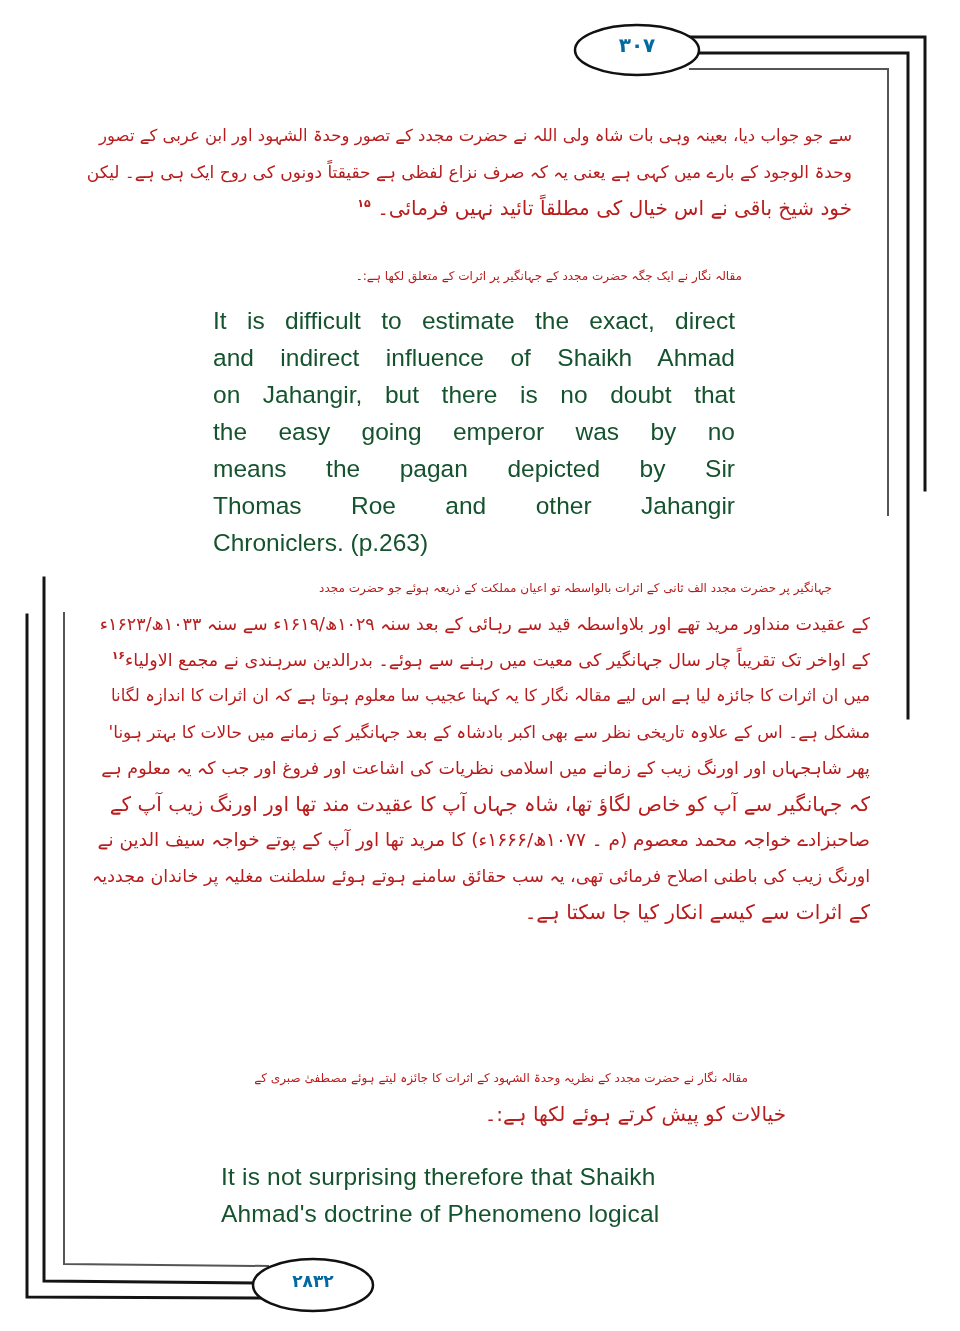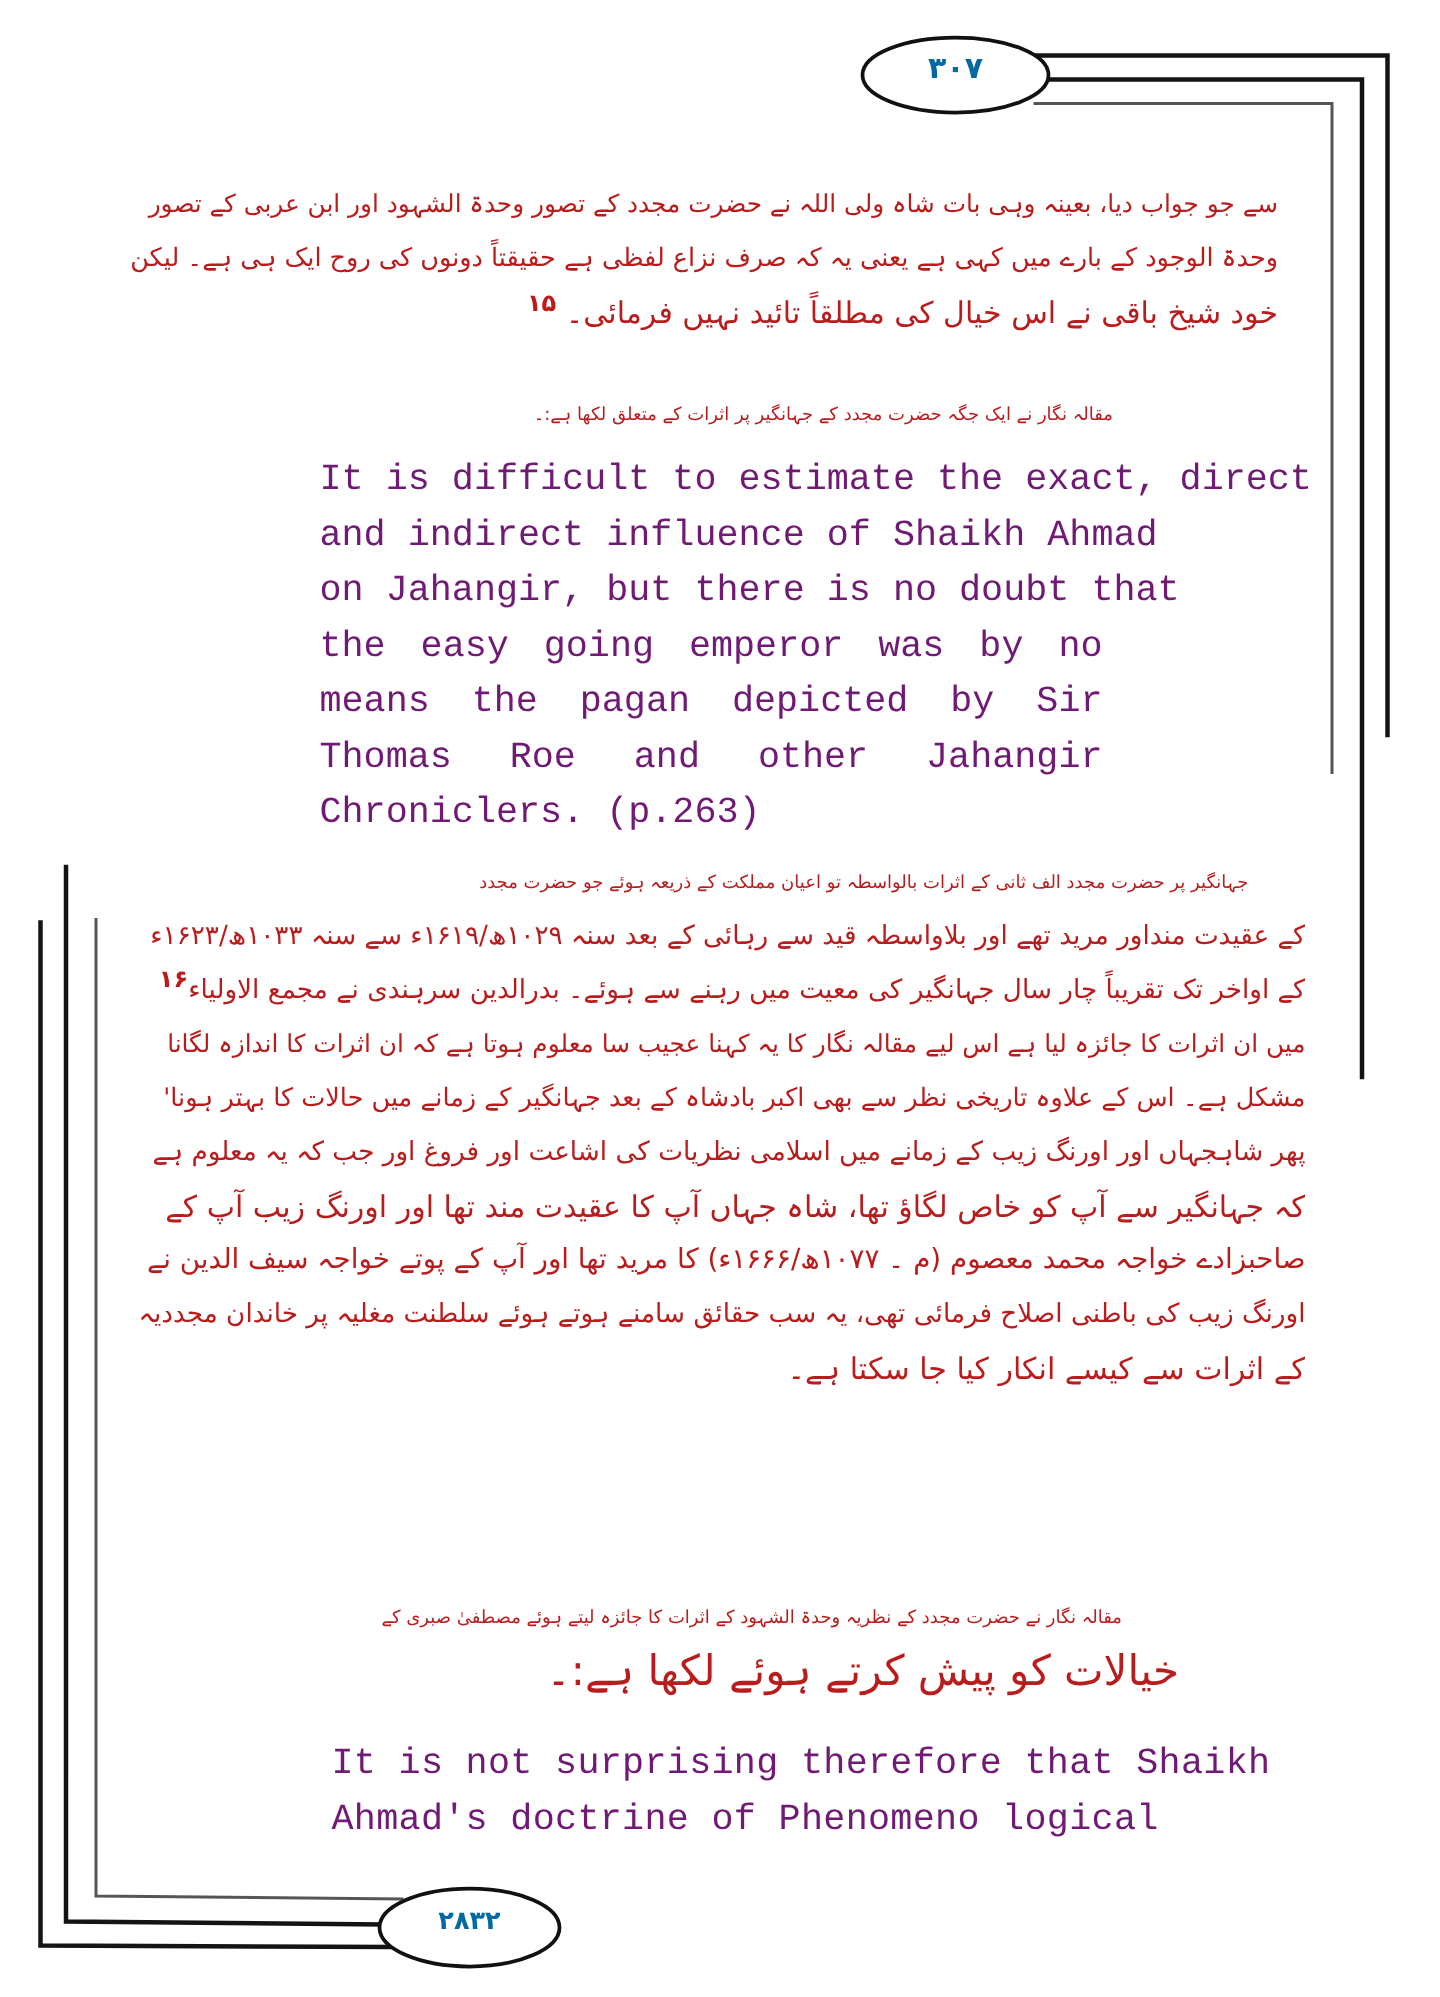--- a/index.html
+++ b/index.html
@@ -61,43 +61,43 @@
     text-align: right;
   }
   .urdu .line.indent {
     padding-right: 38px;
   }
   .urdu .line.short {
     text-align: right;
   }
   .english {
     position: absolute;
-    font-family: Liberation Mono, monospace;
+    font-family: Liberation Sans, sans-serif;
     font-size: 24.5px;
-    color: #701a75;
+    color: #14532d;
     line-height: 37px;
   }
   .english .line {
     display: block;
     white-space: nowrap;
     text-align: justify;
     text-align-last: justify;
   }
   .english .line.last {
     text-align-last: left;
   }
   #block-1 { left: 82px; top: 118px; width: 770px; }
   #block-2 { left: 100px; top: 258px; width: 680px; }
   #quote-1 { left: 213px; top: 302px; width: 522px; }
   #block-3 { left: 94px; top: 570px; width: 776px; }
   #block-4 { left: 100px; top: 1060px; width: 686px; }
   #quote-2 { left: 221px; top: 1158px; width: 524px; }
   #quote-2 .line { text-align: left; text-align-last: left; letter-spacing: 0.2px; }
   sup.fn {
-    font-size: 16px;
+    font-size: 11px;
     vertical-align: super;
     line-height: 0;
     font-weight: bold;
   }
 </style>
 </head>
 <body>
 
 <svg class="frame-svg" viewBox="0 0 960 1331" xmlns="http://www.w3.org/2000/svg">
 
@@ -149,19 +149,19 @@
   <span class="line" style="font-size: 17px;">مشکل ہے۔ اس کے علاوہ تاریخی نظر سے بھی اکبر بادشاہ کے بعد جہانگیر کے زمانے میں حالات کا بہتر ہونا'</span>
   <span class="line" style="font-size: 17.5px;">پھر شاہجہاں اور اورنگ زیب کے زمانے میں اسلامی نظریات کی اشاعت اور فروغ اور جب کہ یہ معلوم ہے</span>
   <span class="line" style="font-size: 20px;">کہ جہانگیر سے آپ کو خاص لگاؤ تھا، شاہ جہاں آپ کا عقیدت مند تھا اور اورنگ زیب آپ کے</span>
   <span class="line" style="font-size: 18.5px;">صاحبزادے خواجہ محمد معصوم (م ۔ ۱۰۷۷ھ/۱۶۶۶ء) کا مرید تھا اور آپ کے پوتے خواجہ سیف الدین نے</span>
   <span class="line" style="font-size: 17.5px;">اورنگ زیب کی باطنی اصلاح فرمائی تھی، یہ سب حقائق سامنے ہوتے ہوئے سلطنت مغلیہ پر خاندان مجددیہ</span>
   <span class="line short" style="font-size: 20px;">کے اثرات سے کیسے انکار کیا جا سکتا ہے۔</span>
 </div>
 
 <div class="urdu" id="block-4">
   <span class="line indent" style="font-size: 12px;">مقالہ نگار نے حضرت مجدد کے نظریہ وحدۃ الشہود کے اثرات کا جائزہ لیتے ہوئے مصطفیٰ صبری کے</span>
-  <span class="line" style="font-size: 28px;">خیالات کو پیش کرتے ہوئے لکھا ہے:۔</span>
+  <span class="line" style="font-size: 20px;">خیالات کو پیش کرتے ہوئے لکھا ہے:۔</span>
 </div>
 
 <div class="english" id="quote-2">
   <span class="line">It is not surprising therefore that Shaikh</span>
   <span class="line">Ahmad's doctrine of Phenomeno logical</span>
 </div>
 
 </body></html>

